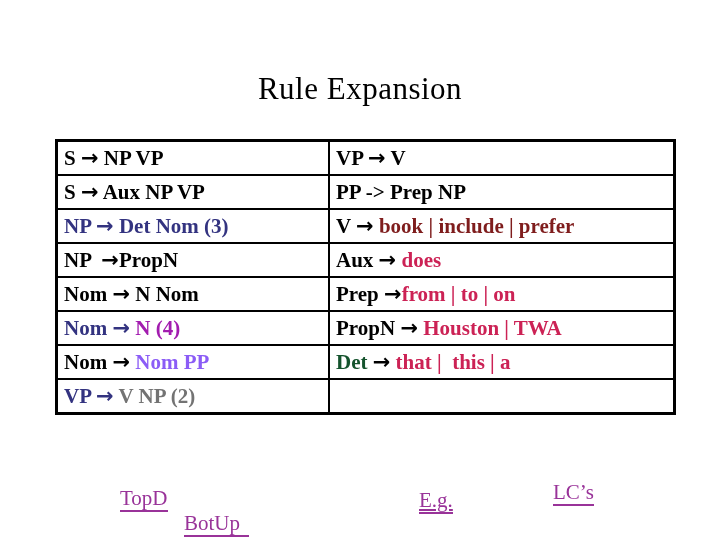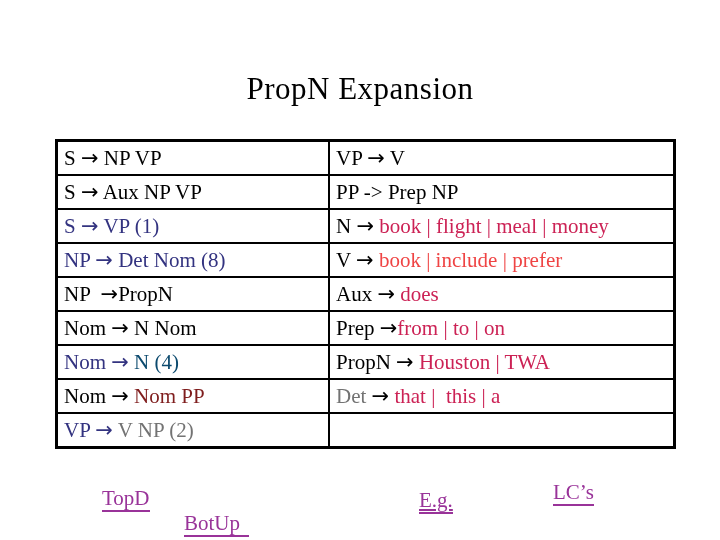--- a/index.html
+++ b/index.html
@@ -27,80 +27,77 @@
   }
   table.rule-table td{
     border:2px solid var(--border,#000000);
     width:264px;
     height:32px;
     padding:0 0 0 6px;
     font-size:21px;
     vertical-align:middle;
     white-space:pre;
     overflow:hidden;
+    font-weight:bold;
   }
   table.rule-table td.col-right{width:337px;}
   .seg{white-space:pre;}
   .arrow{
     font-family:"DejaVu Sans","Liberation Sans",sans-serif;
     font-size:21px;
   }
   .footer-link{
     position:absolute;
     font-size:21px;
     color:var(--link,#993399);
     text-decoration:none;
     border-bottom:2px solid var(--link,#993399);
     cursor:pointer;
     line-height:1.1;
   }
-  #link-0{left:102px;top:487px;}
+  #link-0{left:120px;top:487px;}
   #link-1{left:184px;top:512px;padding-right:9px;}
   #link-2{left:419px;top:489px;text-decoration:underline;}
   #link-3{left:553px;top:481px;}
 </style>
 </head>
 <body>
 
 <div class="slide">
-  <div class="title">PropN Expansion</div>
+  <div class="title">Rule Expansion</div>
 
   <table class="rule-table">
     <tbody id="rule-table-body">
         <tr>
           <td class="col-left"><span class="seg" style="color: rgb(0, 0, 0);">S </span><span class="seg arrow" style="color: rgb(0, 0, 0);">→</span><span class="seg" style="color: rgb(0, 0, 0);"> NP VP</span></td>
           <td class="col-right"><span class="seg" style="color: rgb(0, 0, 0);">VP </span><span class="seg arrow" style="color: rgb(0, 0, 0);">→</span><span class="seg" style="color: rgb(0, 0, 0);"> V</span></td>
         </tr>
         <tr>
           <td class="col-left"><span class="seg" style="color: rgb(0, 0, 0);">S </span><span class="seg arrow" style="color: rgb(0, 0, 0);">→</span><span class="seg" style="color: rgb(0, 0, 0);"> Aux NP VP</span></td>
           <td class="col-right"><span class="seg" style="color: rgb(0, 0, 0);">PP -&gt; Prep NP</span></td>
         </tr>
         <tr>
-          <td class="col-left"><span class="seg" style="color: rgb(51, 51, 128);">S </span><span class="seg arrow" style="color: rgb(51, 51, 128);">→</span><span class="seg" style="color: rgb(51, 51, 128);"> VP (1)</span></td>
-          <td class="col-right"><span class="seg" style="color: rgb(0, 0, 0);">N </span><span class="seg arrow" style="color: rgb(0, 0, 0);">→</span><span class="seg" style="color: rgb(0, 0, 0);"> </span><span class="seg" style="color: rgb(204, 34, 85);">book | flight | meal | money</span></td>
-        </tr>
-        <tr>
-          <td class="col-left"><span class="seg" style="color: rgb(51, 51, 128);">NP </span><span class="seg arrow" style="color: rgb(51, 51, 128);">→</span><span class="seg" style="color: rgb(51, 51, 128);"> Det Nom (8)</span></td>
-          <td class="col-right"><span class="seg" style="color: rgb(0, 0, 0);">V </span><span class="seg arrow" style="color: rgb(0, 0, 0);">→</span><span class="seg" style="color: rgb(0, 0, 0);"> </span><span class="seg" style="color: #ef4444;">book | include | prefer</span></td>
+          <td class="col-left"><span class="seg" style="color: rgb(51, 51, 128);">NP </span><span class="seg arrow" style="color: rgb(51, 51, 128);">→</span><span class="seg" style="color: rgb(51, 51, 128);"> Det Nom (3)</span></td>
+          <td class="col-right"><span class="seg" style="color: rgb(0, 0, 0);">V </span><span class="seg arrow" style="color: rgb(0, 0, 0);">→</span><span class="seg" style="color: rgb(0, 0, 0);"> </span><span class="seg" style="color: #7f1d1d;">book | include | prefer</span></td>
         </tr>
         <tr>
           <td class="col-left"><span class="seg" style="color: rgb(0, 0, 0);">NP  </span><span class="seg arrow" style="color: rgb(0, 0, 0);">→</span><span class="seg" style="color: rgb(0, 0, 0);">PropN</span></td>
           <td class="col-right"><span class="seg" style="color: rgb(0, 0, 0);">Aux </span><span class="seg arrow" style="color: rgb(0, 0, 0);">→</span><span class="seg" style="color: rgb(0, 0, 0);"> </span><span class="seg" style="color: rgb(204, 34, 85);">does</span></td>
         </tr>
         <tr>
           <td class="col-left"><span class="seg" style="color: rgb(0, 0, 0);">Nom </span><span class="seg arrow" style="color: rgb(0, 0, 0);">→</span><span class="seg" style="color: rgb(0, 0, 0);"> N Nom</span></td>
           <td class="col-right"><span class="seg" style="color: rgb(0, 0, 0);">Prep </span><span class="seg arrow" style="color: rgb(0, 0, 0);">→</span><span class="seg" style="color: rgb(204, 34, 85);">from | to | on</span></td>
         </tr>
         <tr>
-          <td class="col-left"><span class="seg" style="color: rgb(51, 51, 128);">Nom </span><span class="seg arrow" style="color: rgb(51, 51, 128);">→</span><span class="seg" style="color: #0c4a6e;"> N (4)</span></td>
+          <td class="col-left"><span class="seg" style="color: rgb(51, 51, 128);">Nom </span><span class="seg arrow" style="color: rgb(51, 51, 128);">→</span><span class="seg" style="color: #a21caf;"> N (4)</span></td>
           <td class="col-right"><span class="seg" style="color: rgb(0, 0, 0);">PropN </span><span class="seg arrow" style="color: rgb(0, 0, 0);">→</span><span class="seg" style="color: rgb(0, 0, 0);"> </span><span class="seg" style="color: rgb(204, 34, 85);">Houston | TWA</span></td>
         </tr>
         <tr>
-          <td class="col-left"><span class="seg" style="color: rgb(0, 0, 0);">Nom </span><span class="seg arrow" style="color: rgb(0, 0, 0);">→</span><span class="seg" style="color: #7f1d1d;"> Nom PP</span></td>
-          <td class="col-right"><span class="seg" style="color: #737373;">Det </span><span class="seg arrow" style="color: rgb(0, 0, 0);">→</span><span class="seg" style="color: rgb(0, 0, 0);"> </span><span class="seg" style="color: rgb(204, 34, 85);">that |  this | a</span></td>
+          <td class="col-left"><span class="seg" style="color: rgb(0, 0, 0);">Nom </span><span class="seg arrow" style="color: rgb(0, 0, 0);">→</span><span class="seg" style="color: #8b5cf6;"> Nom PP</span></td>
+          <td class="col-right"><span class="seg" style="color: #14532d;">Det </span><span class="seg arrow" style="color: rgb(0, 0, 0);">→</span><span class="seg" style="color: rgb(0, 0, 0);"> </span><span class="seg" style="color: rgb(204, 34, 85);">that |  this | a</span></td>
         </tr>
         <tr>
           <td class="col-left"><span class="seg" style="color: rgb(51, 51, 128);">VP </span><span class="seg arrow" style="color: rgb(51, 51, 128);">→</span><span class="seg" style="color: #737373;"> V NP (2)</span></td>
           <td class="col-right"></td>
         </tr>
       </tbody>
   </table>
 
   <a class="footer-link" id="link-0">TopD</a>
   <a class="footer-link" id="link-1">BotUp</a>

